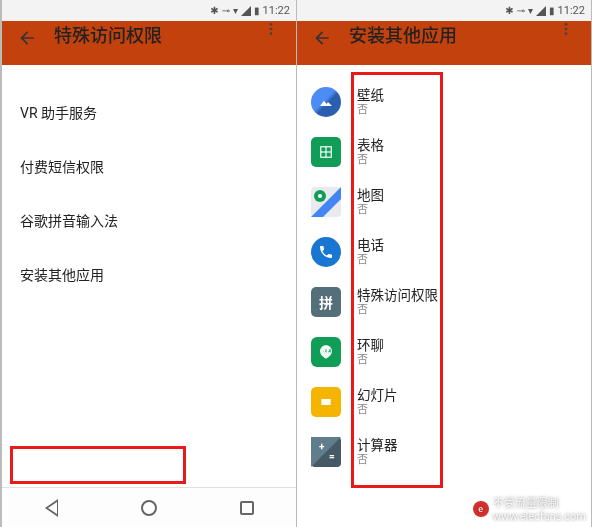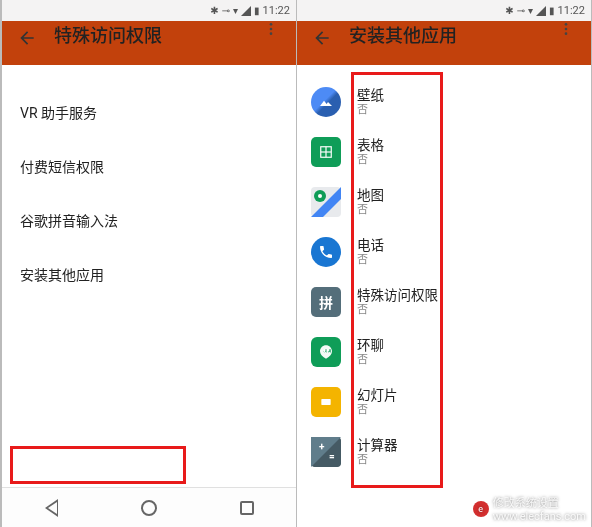--- a/index.html
+++ b/index.html
@@ -384,16 +384,16 @@
     </div>
   </div>
 </div>
 
 <div class="red-box" style="left:10px; top:446px; width:176px; height:38px;"></div>
 <div class="red-box" style="left:351px; top:72px; width:92px; height:416px;"></div>
 
 <div class="watermark">
   <div class="wm-logo">e</div>
   <div>
-    <div>修改系统设置</div>
+    <div>不受流量限制</div>
     <div style="font-size:11px;">www.elecfans.com</div>
   </div>
 </div>
 
 </body></html>

